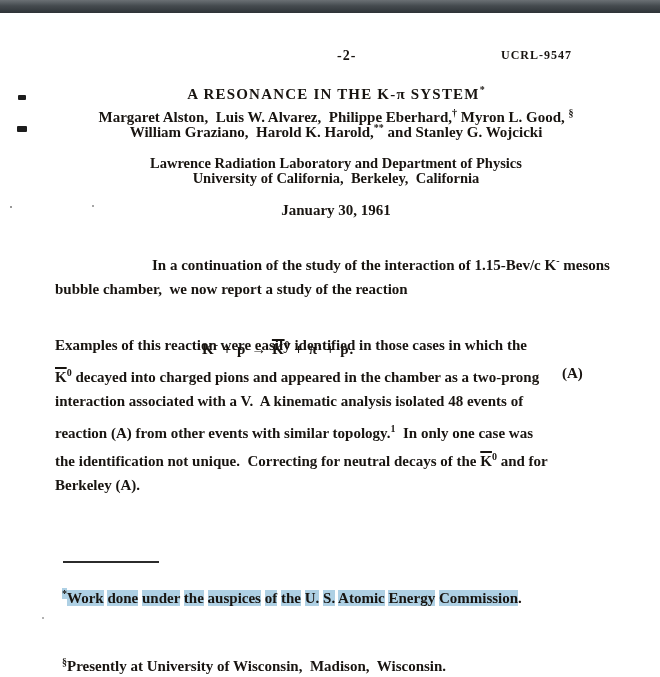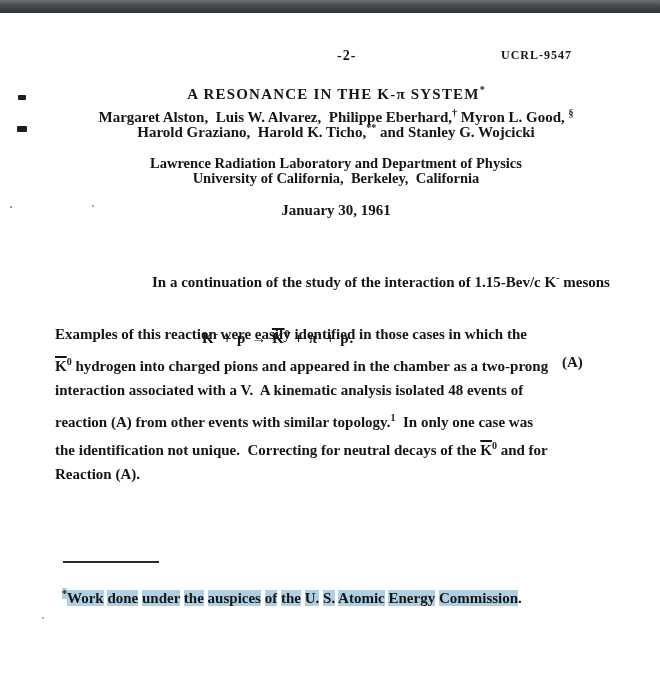--- a/index.html
+++ b/index.html
@@ -24,21 +24,21 @@
   }
   .byline{position:absolute;left:0;width:672px;text-align:center;font-size:15px;white-space:pre;}
   .b1{top:107px;}
   .b2{top:122px;}
   .affil{position:absolute;left:0;width:672px;text-align:center;font-size:14.5px;white-space:pre;}
   .a1{top:155px;}
   .a2{top:170px;}
   .date{position:absolute;left:0;top:202px;width:672px;text-align:center;font-size:15px;white-space:pre;}
   .bodytext{position:absolute;left:55px;top:247px;width:590px;}
   .bline{height:28px;line-height:28px;white-space:pre;font-size:15px;}
-  .indent{padding-left:97px;margin-top:17px;}
+  .indent{padding-left:97px;}
   .eqline{position:relative;}
   .eq{position:absolute;left:147px;letter-spacing:1px;}
   .eqlabel{position:absolute;left:507px;}
   .sup{font-size:10px;vertical-align:6px;letter-spacing:0;}
   .bar{text-decoration:overline;text-decoration-thickness:1.5px;}
   .hl{background:#aed0e4;}
   .fnrule{position:absolute;left:63px;top:561px;width:96px;height:2px;background:#2b2b2b;}
   .fnote{position:absolute;left:62px;white-space:pre;font-size:15px;line-height:24px;}
   .f1{top:582px;}
   .f2{top:616px;}
@@ -56,43 +56,45 @@
 <div class="page">
 
   <div class="topbar"></div>
 
   <span class="hdr-pgnum">-2-</span>
   <span class="hdr-repnum">UCRL-9547</span>
 
   <div class="title"><span>A RESONANCE IN THE K-π SYSTEM</span><span class="sup">*</span></div>
 
   <div class="byline b1"><span>Margaret Alston,  Luis W. Alvarez,  Philippe Eberhard,</span><span class="sup">†</span><span> Myron L. Good, </span><span class="sup">§</span></div>
-  <div class="byline b2"><span>Harold Graziano,  Harold K. Ticho,</span><span class="sup">**</span><span> and Stanley G. Wojcicki</span></div>
+  <div class="byline b2"><span>William Graziano,  Harold K. Harold,</span><span class="sup">**</span><span> and Stanley G. Wojcicki</span></div>
 
   <div class="affil a1">Lawrence Radiation Laboratory and Department of Physics</div>
   <div class="affil a2">University of California,  Berkeley,  California</div>
 
   <div class="date">January 30, 1961</div>
 
   <div class="bodytext">
     <div class="bline indent"><span>In a continuation of the study of the interaction of 1.15-Bev/c K</span><span class="sup">-</span><span> mesons</span></div>
+    <div class="bline"><span>bubble chamber,  we now report a study of the reaction</span></div>
     <div class="bline eqline">
       <span class="eq"><span>K</span><span class="sup">-</span><span> + p → </span><span class="bar">K</span><span class="sup">0</span><span> + π</span><span class="sup">-</span><span> + p.</span></span>
       <span class="eqlabel">(A)</span>
     </div>
     <div class="bline"><span>Examples of this reaction were easily identified in those cases in which the</span></div>
-    <div class="bline"><span class="bar">K</span><span class="sup">0</span><span> hydrogen into charged pions and appeared in the chamber as a two-prong</span></div>
+    <div class="bline"><span class="bar">K</span><span class="sup">0</span><span> decayed into charged pions and appeared in the chamber as a two-prong</span></div>
     <div class="bline"><span>interaction associated with a V.  A kinematic analysis isolated 48 events of</span></div>
     <div class="bline"><span>reaction (A) from other events with similar topology.</span><span class="sup">1</span><span>  In only one case was</span></div>
     <div class="bline"><span>the identification not unique.  Correcting for neutral decays of the </span><span class="bar">K</span><span class="sup">0</span><span> and for</span></div>
-    <div class="bline"><span>Reaction (A).</span></div>
+    <div class="bline"><span>Berkeley (A).</span></div>
   </div>
 
   <div class="fnrule"></div>
   <div class="fnote f1"><span class="sup hl" style="background: rgb(174, 208, 228);">*</span><span class="hl" style="background: rgb(174, 208, 228);">Work</span> <span class="hl" style="background: rgb(174, 208, 228);">done</span> <span class="hl" style="background: rgb(174, 208, 228);">under</span> <span class="hl" style="background: rgb(174, 208, 228);">the</span> <span class="hl" style="background: rgb(174, 208, 228);">auspices</span> <span class="hl" style="background: rgb(174, 208, 228);">of</span> <span class="hl" style="background: rgb(174, 208, 228);">the</span> <span class="hl" style="background: rgb(174, 208, 228);">U.</span> <span class="hl" style="background: rgb(174, 208, 228);">S.</span> <span class="hl" style="background: rgb(174, 208, 228);">Atomic</span> <span class="hl" style="background: rgb(174, 208, 228);">Energy</span> <span class="hl" style="background: rgb(174, 208, 228);">Commission</span><span>.</span></div>
+  <div class="fnote f3"><span class="sup">§</span><span>Presently at University of Wisconsin,  Madison,  Wisconsin.</span></div>
 
   <div class="speck sp1"></div>
   <div class="speck sp2"></div>
   <div class="speck sp3"></div>
   <div class="speck sp4"></div>
   <div class="speck sp5"></div>
 
 </div>
 
 </body></html>

